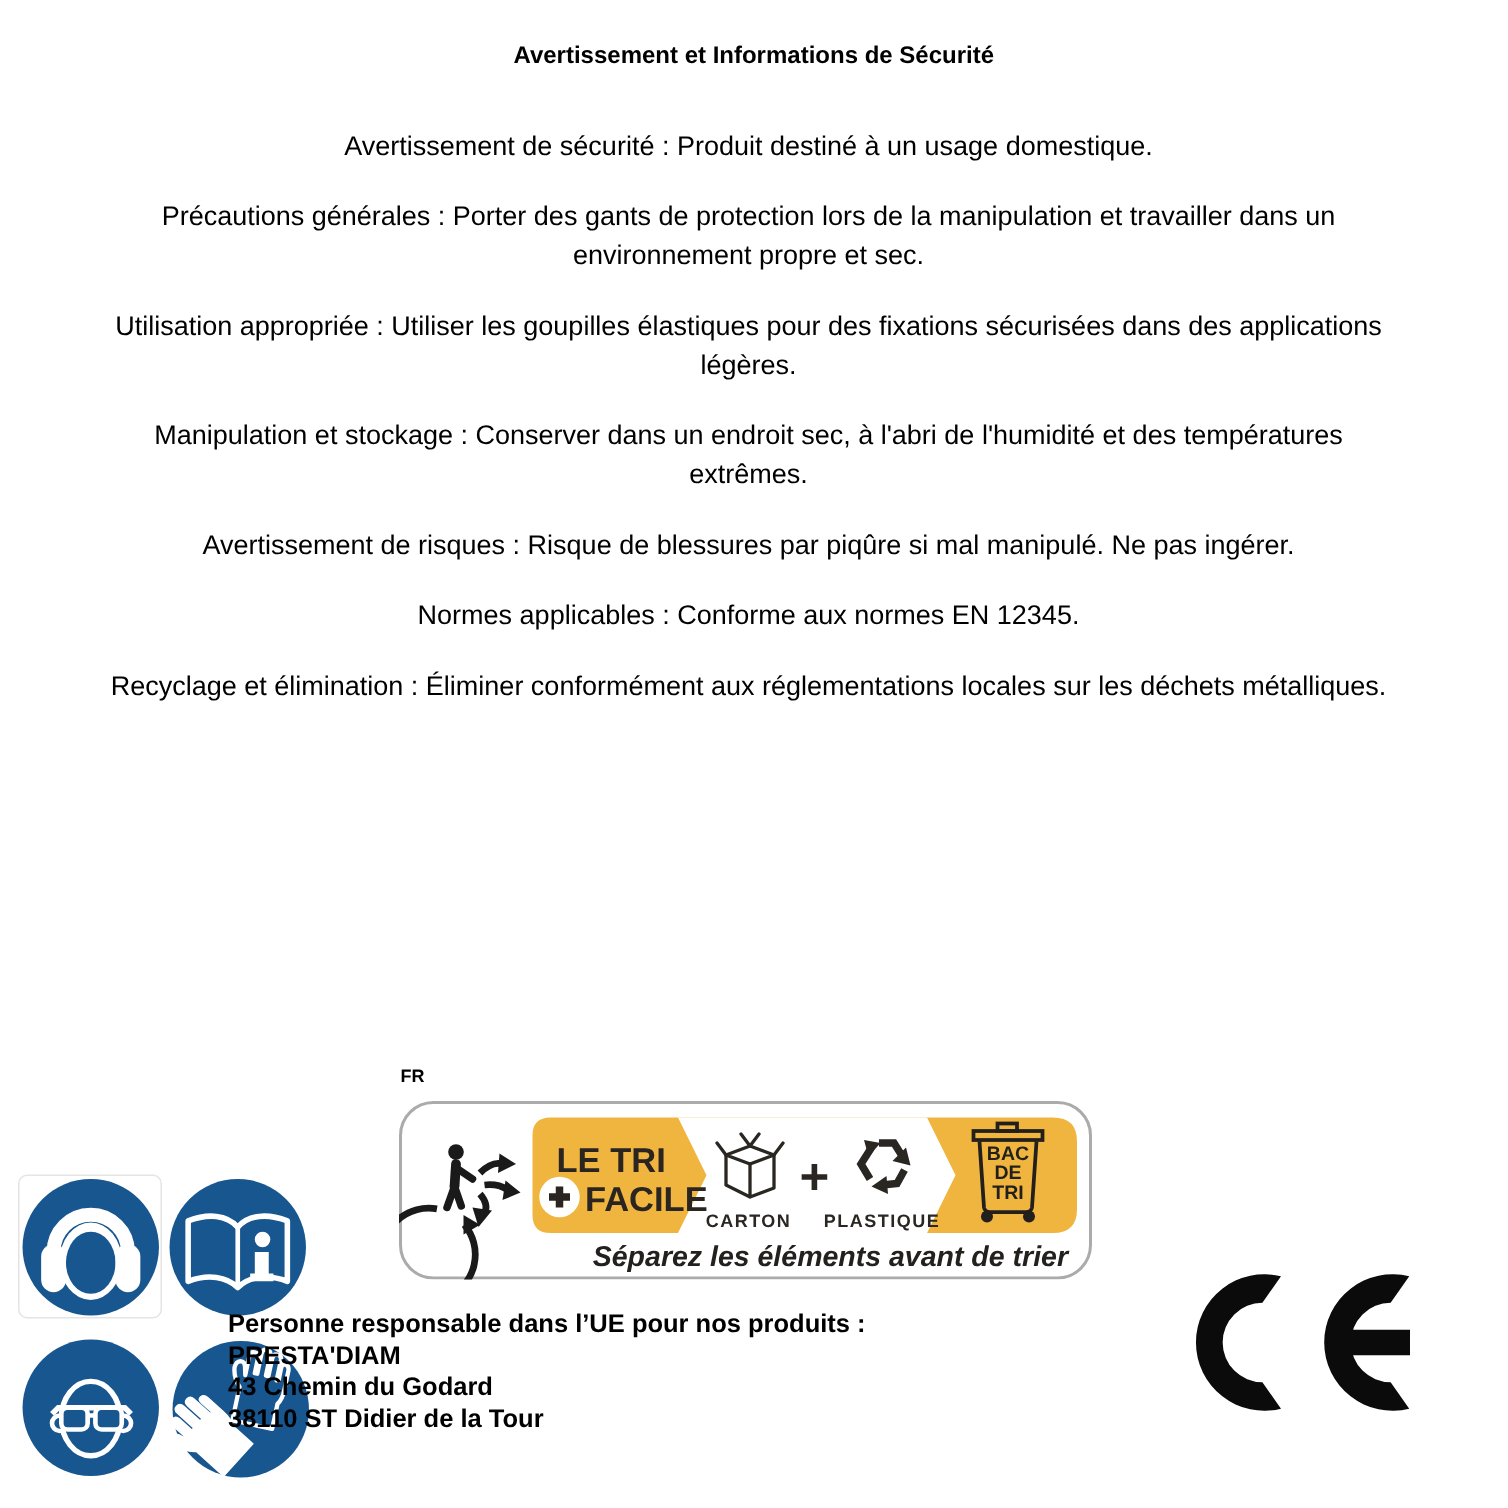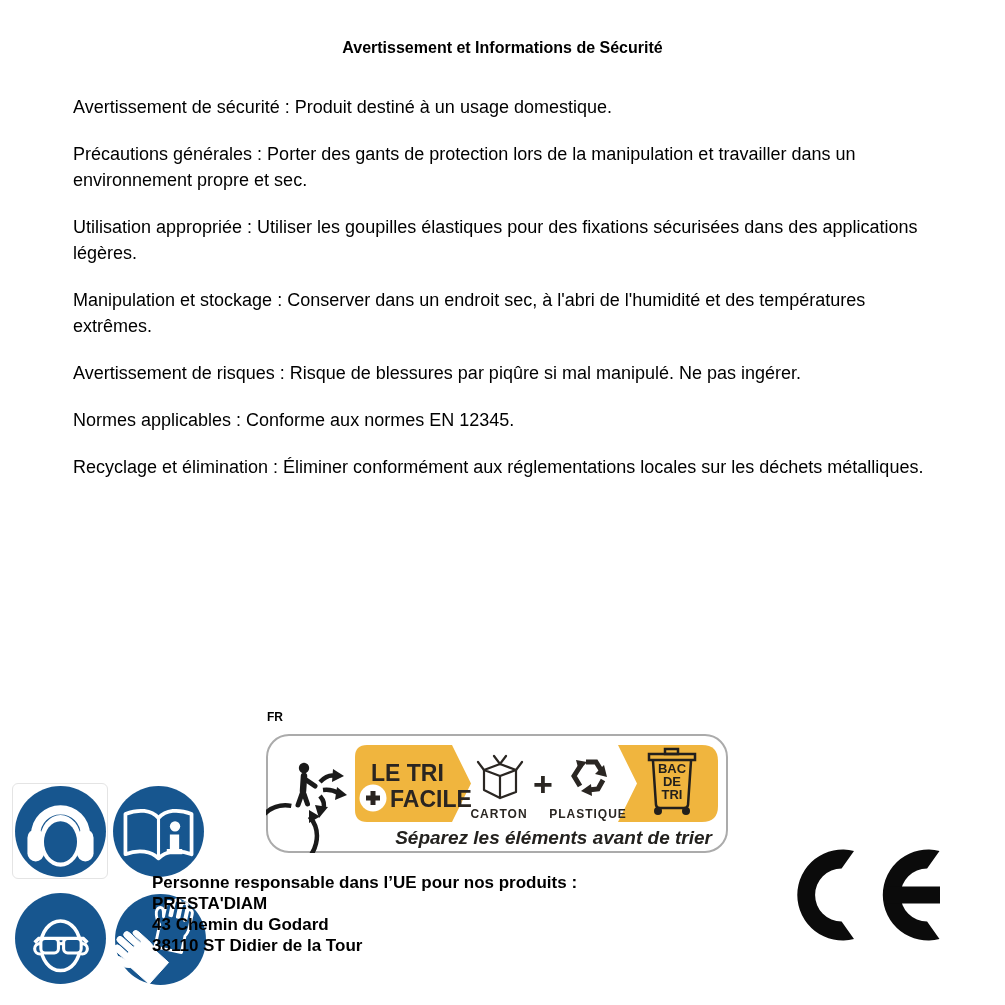--- a/index.html
+++ b/index.html
@@ -2,23 +2,23 @@
 <html><head>
 <meta charset="utf-8">
 <style>
   html,body{margin:0;padding:0;}
   body{
     width:1005px;height:1005px;position:relative;background:#ffffff;
     font-family:"Liberation Sans","DejaVu Sans",sans-serif;color:#000;
     overflow:hidden;
   }
   .doc-title{
-    padding-top:38px;text-align:center;font-size:16px;font-weight:bold;line-height:20px;
+    padding-top:28px;text-align:center;font-size:16px;font-weight:bold;line-height:20px;
   }
-  .content{margin:36px 12px 0 73px;width:852px;}
+  .content{margin:36px 12px 0 73px;width:852px;text-align:center;}
   .content p{margin:0 0 21px 0;font-size:18px;line-height:26px;}
   .pictos{position:absolute;left:0;top:0;}
   .picto{position:absolute;}
   .picto-sticker{
     position:absolute;left:12px;top:783px;width:96px;height:96px;
     border:1px solid #e4e4e4;border-radius:6px;box-sizing:border-box;background:#fff;
   }
   .fr-label{position:absolute;left:267px;top:710px;font-size:12px;font-weight:bold;}
   .tri-label{position:absolute;left:266px;top:734px;}
   .responsible{

